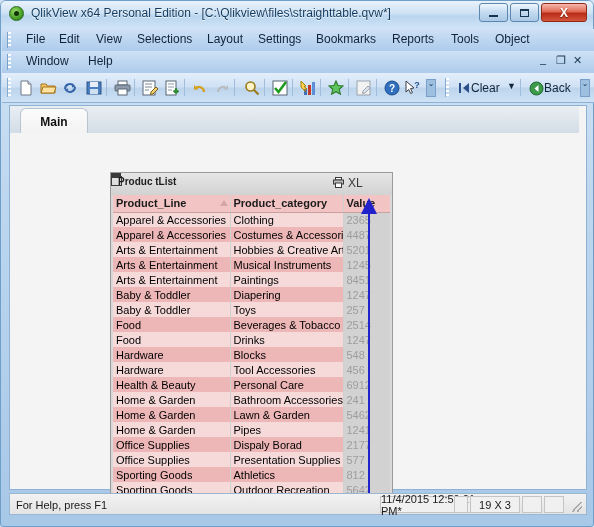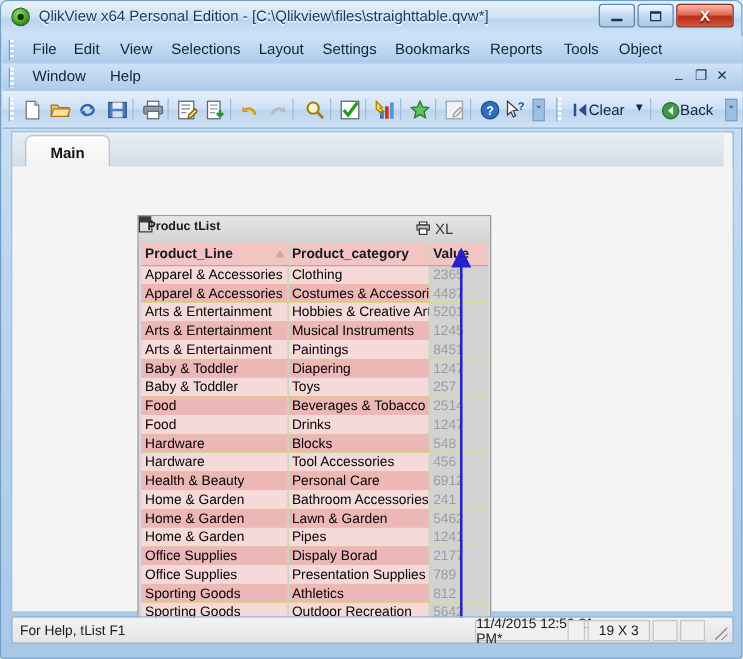--- a/index.html
+++ b/index.html
@@ -500,21 +500,21 @@
                   <td class="c3">1241</td>
                 </tr>
                 <tr class="even">
                   <td class="c1">Office Supplies</td>
                   <td class="c2">Dispaly Borad</td>
                   <td class="c3">2177</td>
                 </tr>
                 <tr class="odd">
                   <td class="c1">Office Supplies</td>
                   <td class="c2">Presentation Supplies</td>
-                  <td class="c3">789</td>
+                  <td class="c3">577</td>
                 </tr>
                 <tr class="even">
                   <td class="c1">Sporting Goods</td>
                   <td class="c2">Athletics</td>
                   <td class="c3">812</td>
                 </tr>
                 <tr class="odd">
                   <td class="c1">Sporting Goods</td>
                   <td class="c2">Outdoor Recreation</td>
                   <td class="c3">5642</td>
@@ -526,21 +526,21 @@
             <div class="head"></div>
             <div class="shaft"></div>
           </div>
         </div>
 
       </div>
     </div>
   </div>
 
   <div id="statusbar">
-    <div class="statuspanel" id="sp-help">For Help, tList F1</div>
+    <div class="statuspanel" id="sp-help">For Help, press F1</div>
     <div class="statuspanel" id="sp-date">11/4/2015 12:59:21 PM*</div>
     <div class="statuspanel" id="sp-sep1"></div>
     <div class="statuspanel" id="sp-dims">19 X 3</div>
     <div class="statuspanel" id="sp-sep2"></div>
     <div class="statuspanel" id="sp-sep3"></div>
     <div class="statuspanel" id="sp-grip"></div>
   </div>
 
 </div>
 

